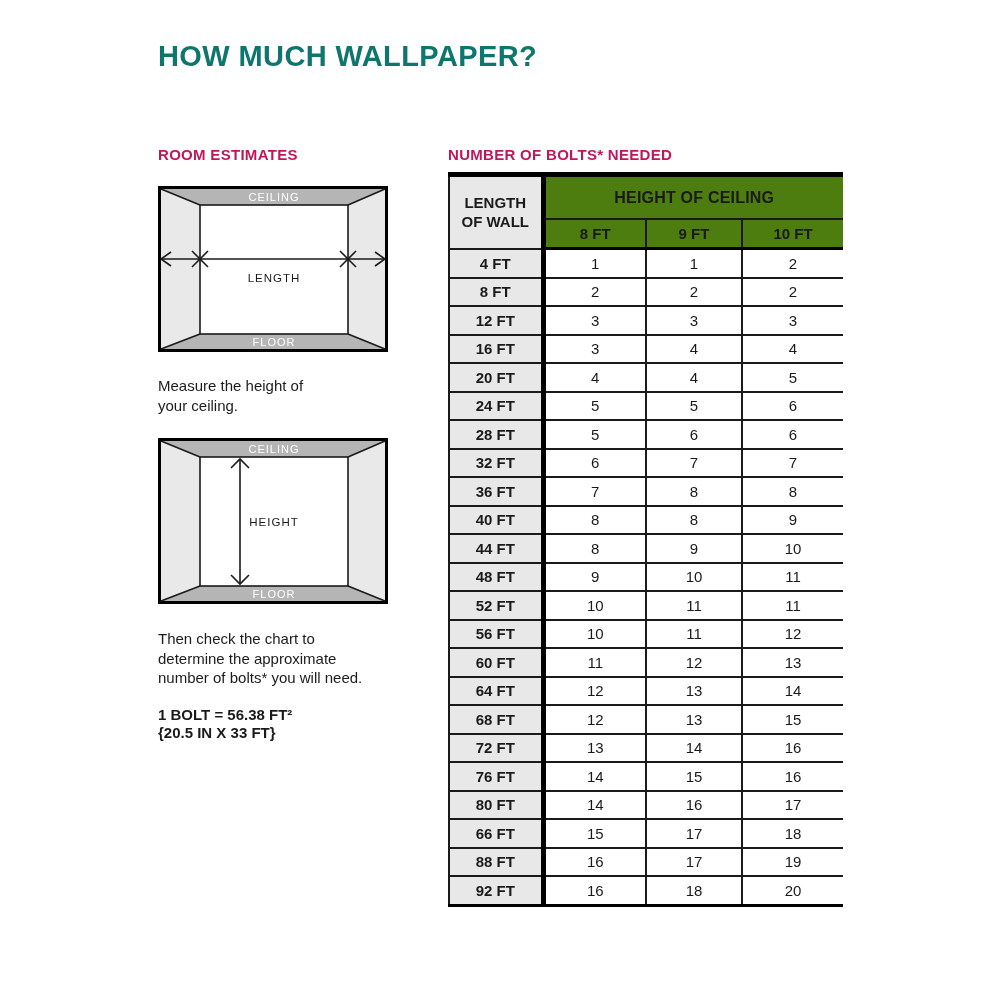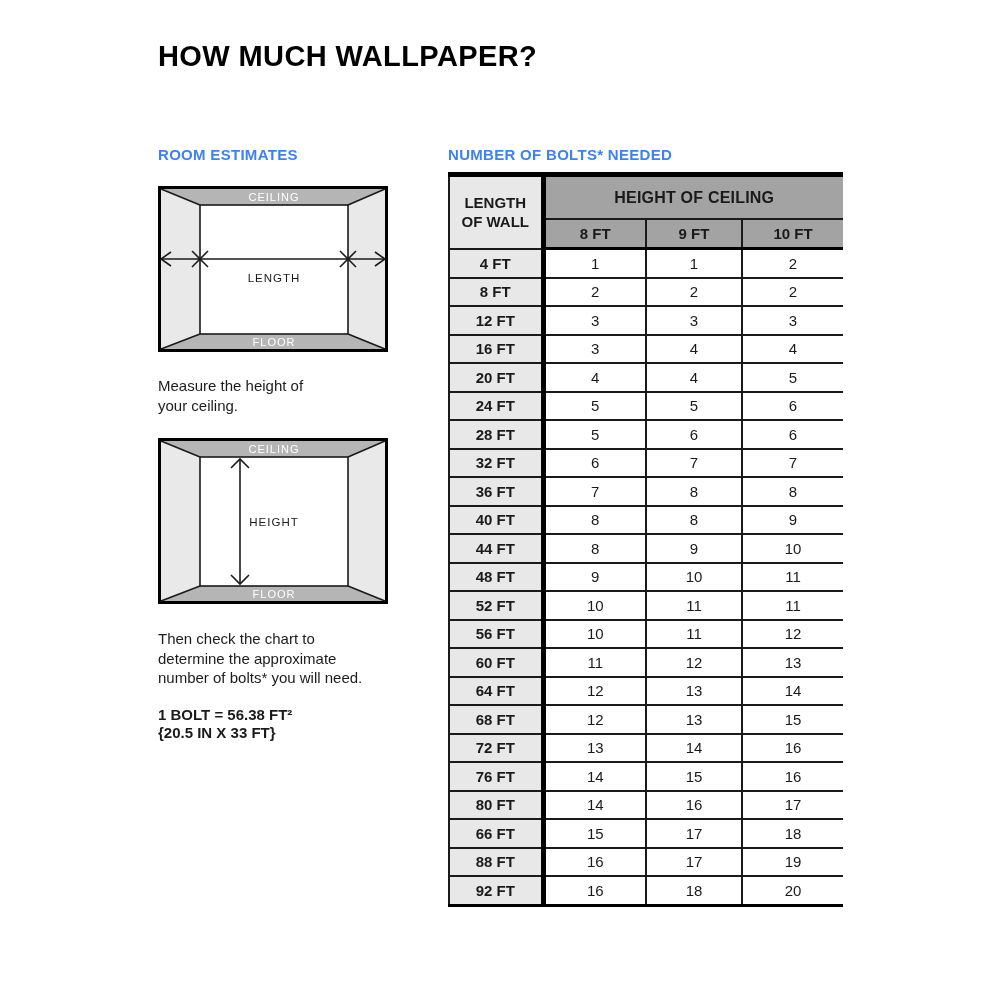--- a/index.html
+++ b/index.html
@@ -5,30 +5,30 @@
   html, body { margin: 0; padding: 0; background: #ffffff; }
   body {
     width: 1000px; height: 1000px;
     font-family: "Liberation Sans", sans-serif;
     color: #1a1a1a;
     overflow: hidden;
   }
   .page { padding: 40px 0 0 158px; }
 
   .page-title {
-    font-size: 29px; font-weight: bold; color: #000000;
+    font-size: 29px; font-weight: bold; color: #0f766e;
     letter-spacing: 0.4px; line-height: 33px; margin: 0;
   }
 
   .content { display: flex; margin-top: 74px; }
   .col-left  { width: 232px; margin-right: 58px; flex: none; }
   .col-right { width: 394px; flex: none; }
 
   .section-heading {
-    font-size: 15px; font-weight: bold; color: #3b82f6;
+    font-size: 15px; font-weight: bold; color: #be185d;
     letter-spacing: 0.3px; line-height: 16px; margin: 0;
   }
   .col-left .section-heading { margin-bottom: 20px; }
   .col-right .section-heading { text-align: left; margin-bottom: 9px; }
 
   .instruction {
     font-size: 15px; line-height: 19.5px; margin: 0;
     white-space: pre-line; color: #1c1c1c;
   }
   .diagram { display: block; }
@@ -60,21 +60,21 @@
   }
   .bolt-table th, .bolt-table td {
     border: 2px solid #1a1a1a;
     font-size: 15px; text-align: center; padding: 0;
   }
   .bolt-table tr > *:last-child { border-right: none; }
   .bolt-table .len-col {
     background: #e8e8e8; font-weight: bold;
     border-right: 5px solid #000;
   }
-  .bolt-table thead th { background: #a3a3a3; font-weight: bold; }
+  .bolt-table thead th { background: #4d7c0f; font-weight: bold; }
   .bolt-table .corner-hdr { white-space: pre-line; line-height: 19px; }
   .bolt-table .group-hdr { font-size: 16px; height: 41px; letter-spacing: 0.2px; }
   .bolt-table .sub-hdr { height: 27px; border-bottom: 3px solid #000; }
   .bolt-table tbody th, .bolt-table tbody td { height: 26.5px; font-weight: normal; }
   .bolt-table tbody th { font-weight: bold; }
   .bolt-table tbody tr:last-child th,
   .bolt-table tbody tr:last-child td { border-bottom: 3px solid #000; }
 </style>
 </head>
 <body>

